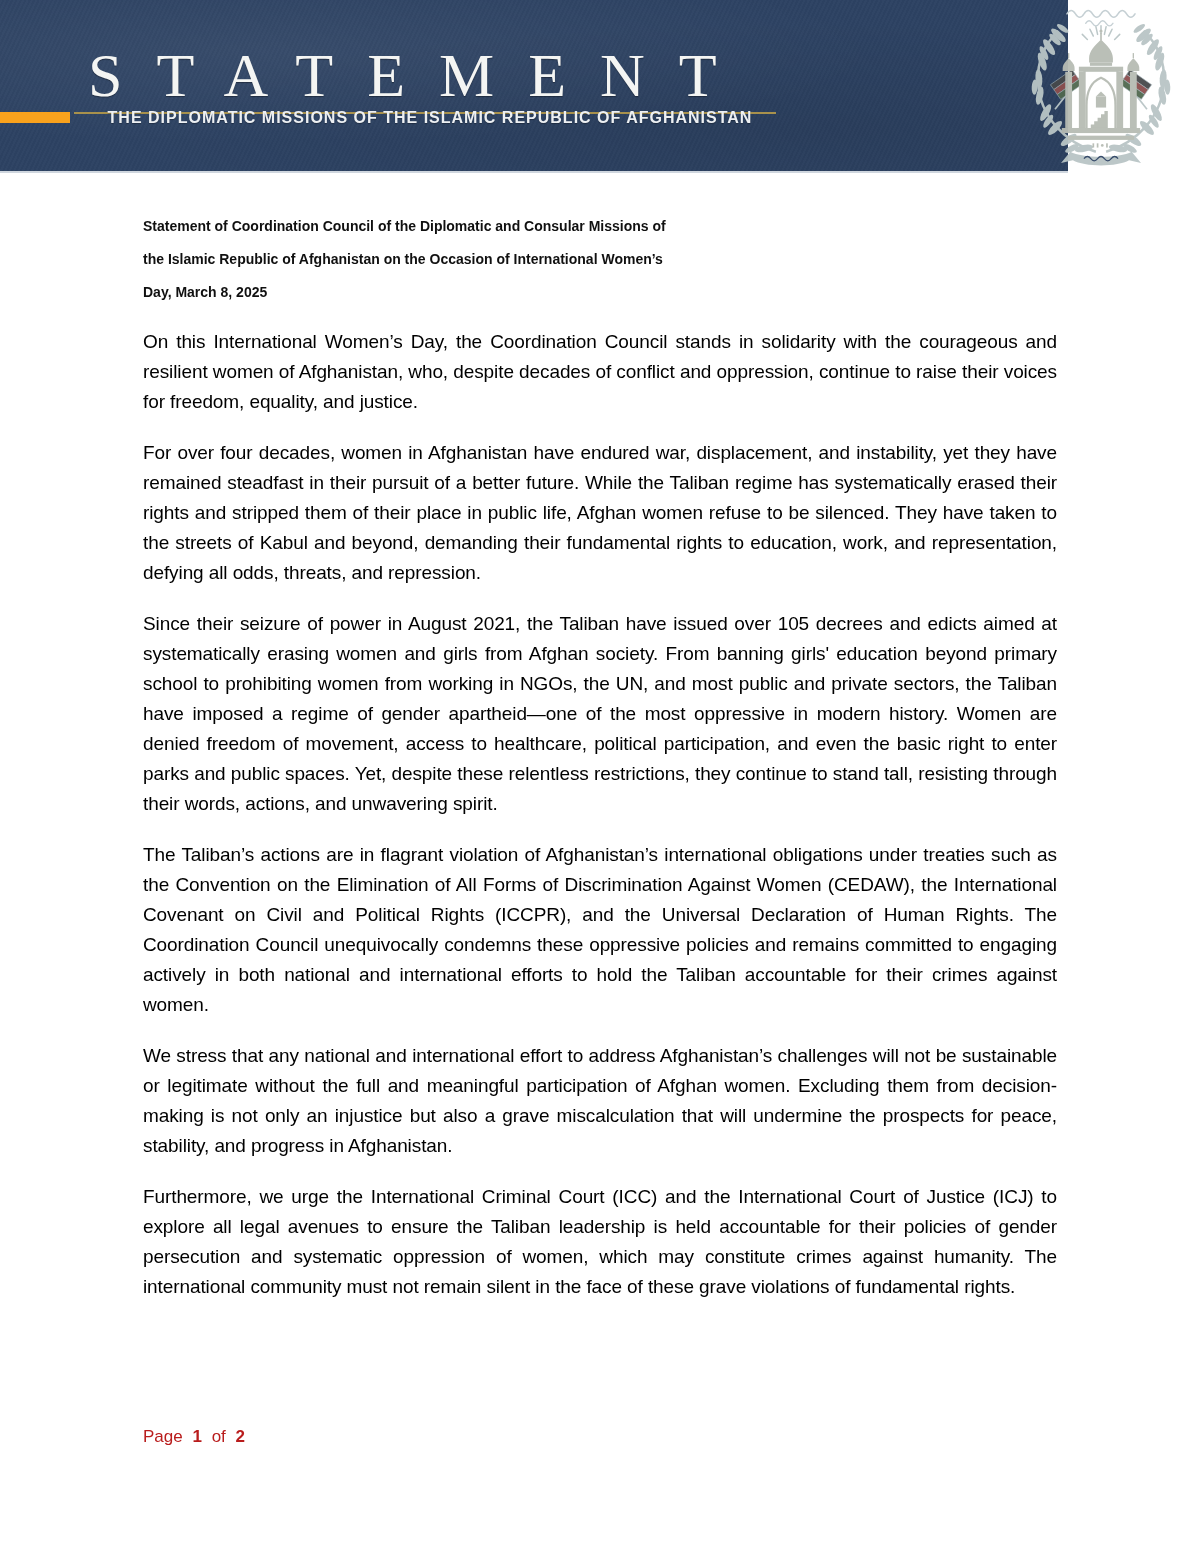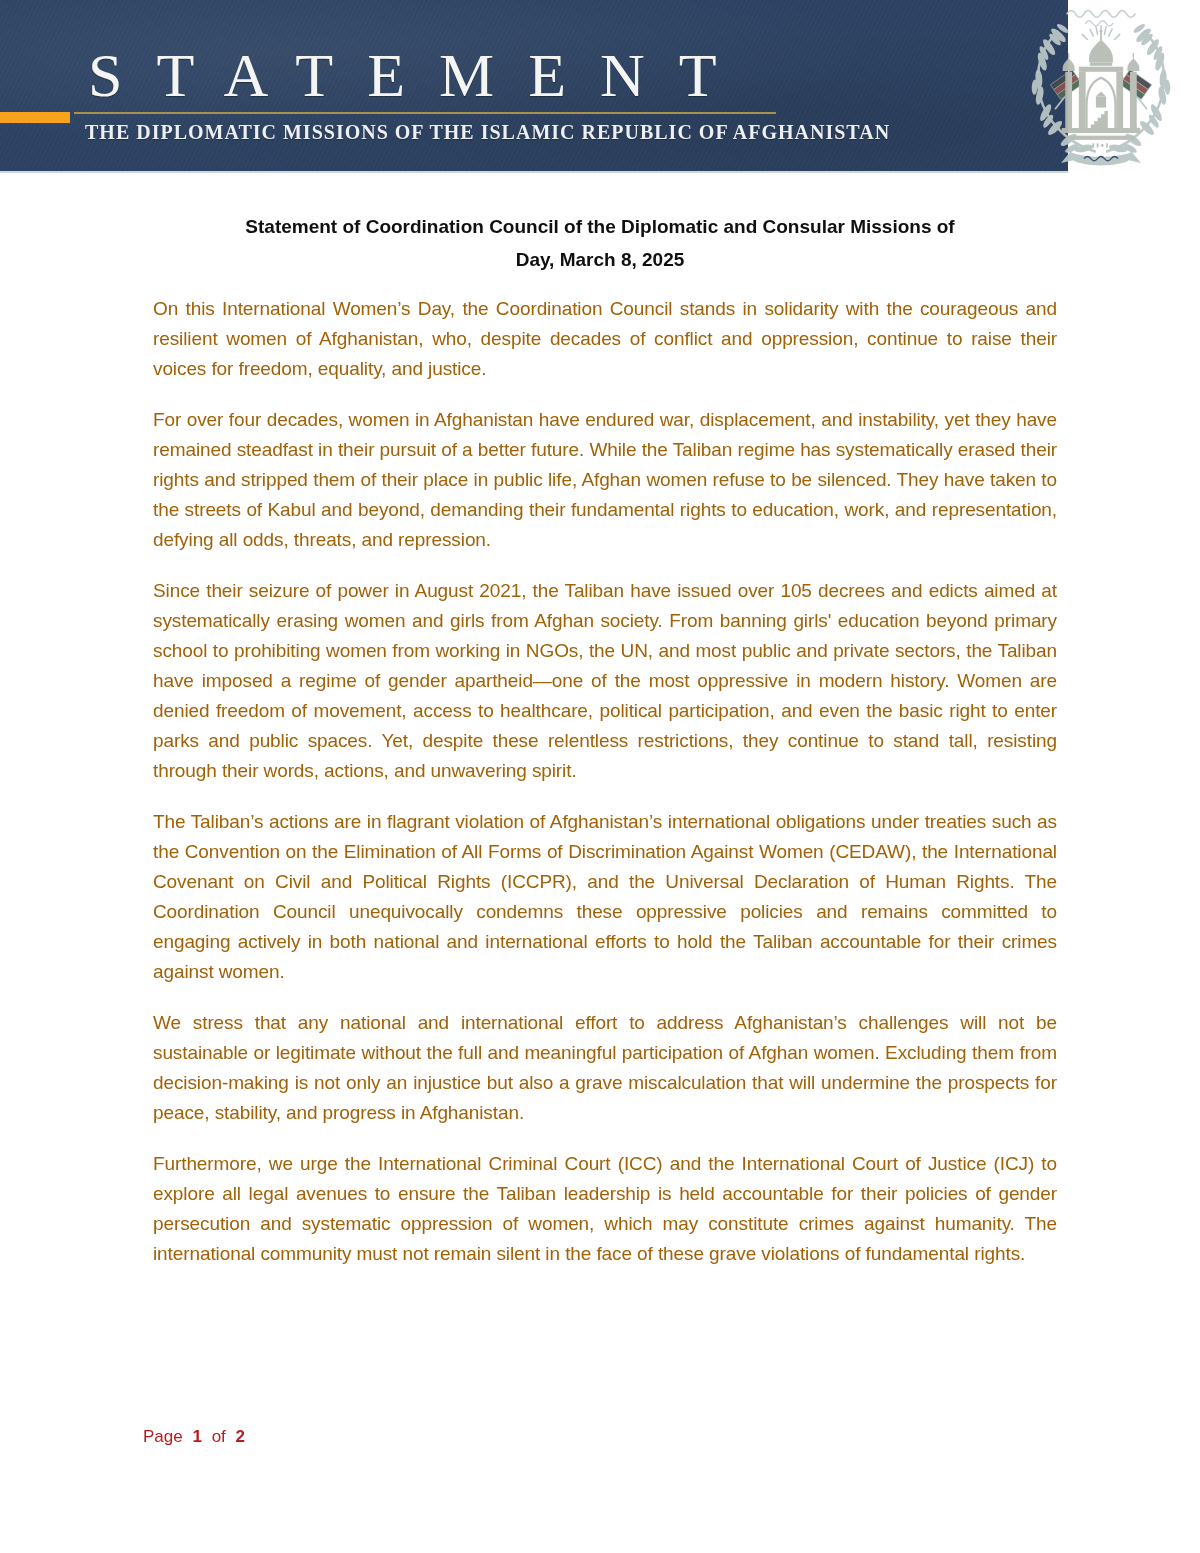--- a/index.html
+++ b/index.html
@@ -28,47 +28,47 @@
   }
   .gold-rule {
     position: absolute; left: 74px; top: 112px; width: 702px; height: 2px;
     background: #a8914c;
   }
   .accent-bar {
     position: absolute; left: 0; top: 112px; width: 70px; height: 11px;
     background: #f9a21d;
   }
   .masthead-subtitle {
-    position: absolute; left: 85px; top: 121px; width: 690px;
+    position: absolute; left: 85px; top: 109px; width: 690px;
     text-align: center;
-    font-family: Liberation Serif, serif;
-    font-size: 20px; font-weight: bold; letter-spacing: 1px;
+    font-family: Liberation Sans, sans-serif;
+    font-size: 16px; font-weight: bold; letter-spacing: 1px;
     color: #edf0f3; white-space: nowrap;
     text-shadow: 0 1px 1px rgba(0,0,0,0.3);
   }
   .emblem {
     position: absolute; left: 1012px; top: 2px; width: 178px; height: 166px;
     opacity: 0.95;
   }
 
   
   .doc {
     position: absolute; left: 143px; top: 210px; width: 914px;
     color: #161616;
   }
   .doc-title {
-    font-size: 19px; line-height: 33px; font-weight: bold;
-    text-align: center; color: #101010;
+    font-size: 14px; line-height: 33px; font-weight: bold;
+    text-align: left; color: #101010;
     margin: 0 0 18px 0;
   }
   .doc p.para {
     font-size: 19px; line-height: 30px;
-    text-align: justify; margin: 0 0 21px 10px;
+    text-align: justify; margin: 0 0 21px 0;
     letter-spacing: -0.1px;
-    color: #a16207;
+    color: #000000;
   }
   .page-footer {
     position: absolute; left: 143px; top: 1427px;
     font-size: 17px; color: #b91c1c;
   }
   .page-footer span { display: inline; }
   .page-footer span + span { margin-left: 5px; }
   .page-footer .num { font-weight: bold; }
 </style>
 </head>
@@ -158,20 +158,21 @@
     </g>
 
     <path d="M64,176 C78,184 122,184 136,176 L147,189 L133,186 C120,194 80,194 67,186 L53,189 Z" fill="#b9c5c6"></path>
     <path d="M80,184 q4,-5 8,0 t8,0 t8,0 t8,0 t8,0" fill="none" stroke="#2d4263" stroke-width="1.5"></path>
   </svg>
 </div>
 
 <div class="doc">
   <h1 class="doc-title">
     <div>Statement of Coordination Council of the Diplomatic and Consular Missions of</div>
+    <div>the Islamic Republic of Afghanistan on the Occasion of International Women’s</div>
     <div>Day, March 8, 2025</div>
   </h1>
 
   <p class="para">On this International Women’s Day, the Coordination Council stands in solidarity with the courageous and resilient women of Afghanistan, who, despite decades of conflict and oppression, continue to raise their voices for freedom, equality, and justice.</p>
   <p class="para">For over four decades, women in Afghanistan have endured war, displacement, and instability, yet they have remained steadfast in their pursuit of a better future. While the Taliban regime has systematically erased their rights and stripped them of their place in public life, Afghan women refuse to be silenced. They have taken to the streets of Kabul and beyond, demanding their fundamental rights to education, work, and representation, defying all odds, threats, and repression.</p>
   <p class="para">Since their seizure of power in August 2021, the Taliban have issued over 105 decrees and edicts aimed at systematically erasing women and girls from Afghan society. From banning girls' education beyond primary school to prohibiting women from working in NGOs, the UN, and most public and private sectors, the Taliban have imposed a regime of gender apartheid—one of the most oppressive in modern history. Women are denied freedom of movement, access to healthcare, political participation, and even the basic right to enter parks and public spaces. Yet, despite these relentless restrictions, they continue to stand tall, resisting through their words, actions, and unwavering spirit.</p>
   <p class="para">The Taliban’s actions are in flagrant violation of Afghanistan’s international obligations under treaties such as the Convention on the Elimination of All Forms of Discrimination Against Women (CEDAW), the International Covenant on Civil and Political Rights (ICCPR), and the Universal Declaration of Human Rights. The Coordination Council unequivocally condemns these oppressive policies and remains committed to engaging actively in both national and international efforts to hold the Taliban accountable for their crimes against women.</p>
   <p class="para">We stress that any national and international effort to address Afghanistan’s challenges will not be sustainable or legitimate without the full and meaningful participation of Afghan women. Excluding them from decision-making is not only an injustice but also a grave miscalculation that will undermine the prospects for peace, stability, and progress in Afghanistan.</p>
   <p class="para">Furthermore, we urge the International Criminal Court (ICC) and the International Court of Justice (ICJ) to explore all legal avenues to ensure the Taliban leadership is held accountable for their policies of gender persecution and systematic oppression of women, which may constitute crimes against humanity. The international community must not remain silent in the face of these grave violations of fundamental rights.</p>
 </div>

